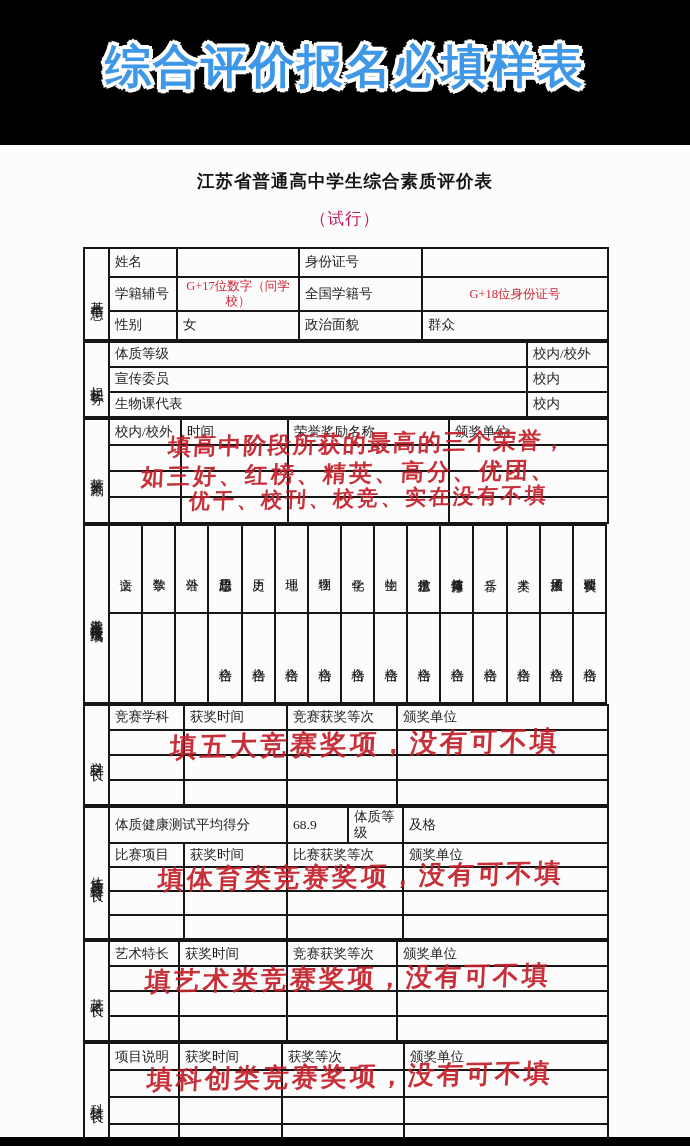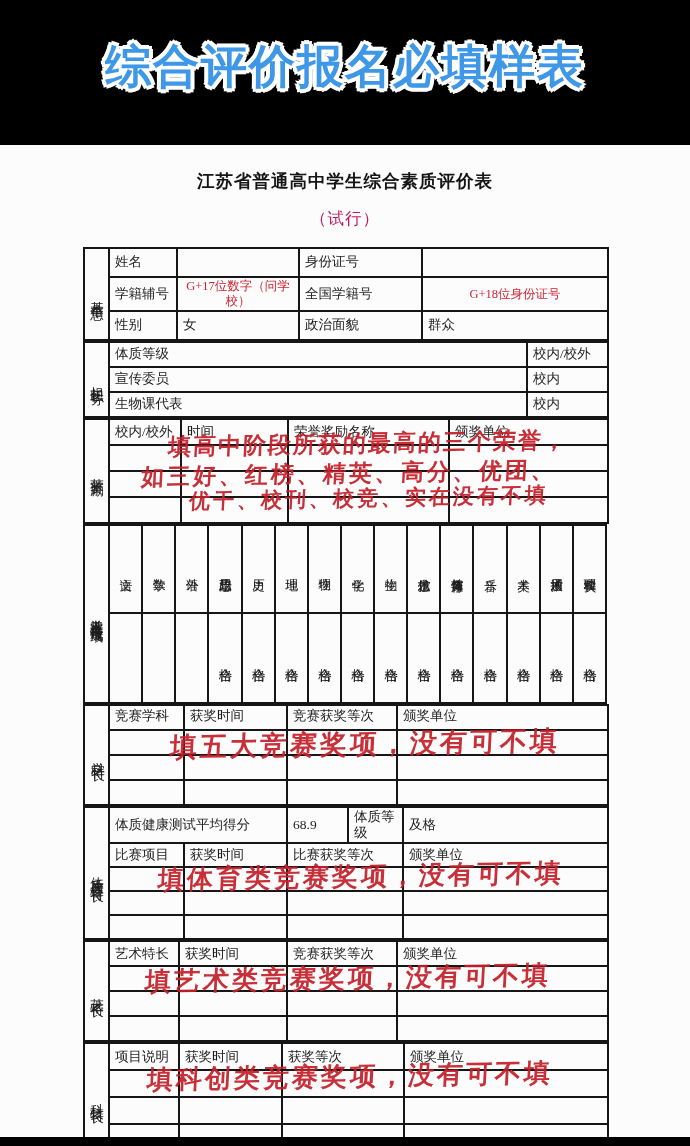--- a/index.html
+++ b/index.html
@@ -44,21 +44,21 @@
   .subjhdr .vt { letter-spacing: 0; font-size: 12.5px; }
   .passed { text-align: center; padding: 2px 0; }
   .passed .vt { letter-spacing: 1px; }
   .redv { color: #cf2433; text-align: center; font-size: 12.5px; }
   
   .sec-basic tr { height: 29px; }
   .sec-duty tr { height: 25px; }
   .sec-honor tr { height: 26px; }
   .sec-academic tr.hdr { height: 88px; }
   .sec-academic tr.res { height: 90px; }
-  .sec-subject tr { height: 25px; font-family: Liberation Mono, monospace; }
+  .sec-subject tr { height: 25px; }
   .sec-physical tr { height: 24px; padding-left: 28px; }
   .sec-physical tr.first { height: 32px; }
   .sec-art tr { height: 25px; }
   .sec-tech tr { height: 27px; }
   
   .note {
     position: absolute; color: #c4212b; font-weight: 700; white-space: nowrap;
     font-family: "Liberation Serif", "DejaVu Serif", serif;
     transform: rotate(-1deg) skewX(-4deg); opacity: 0.93; pointer-events: none;
   }

